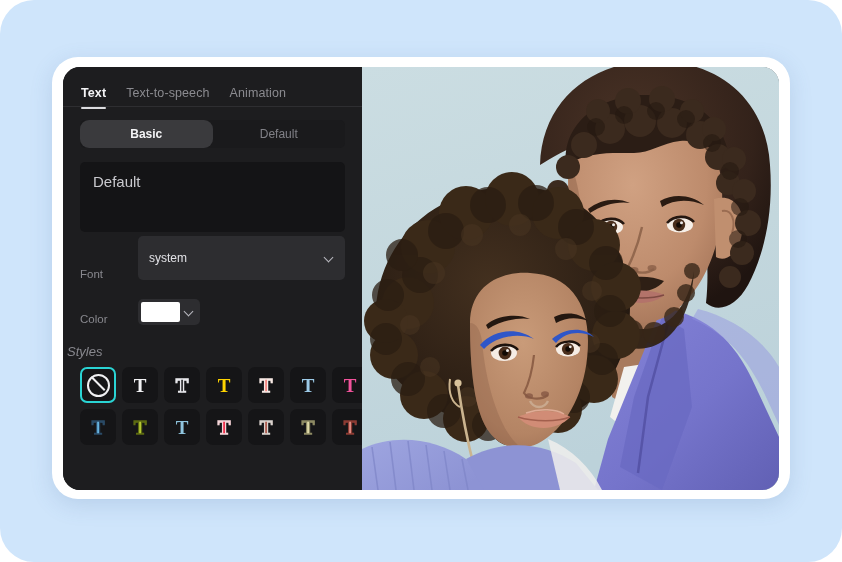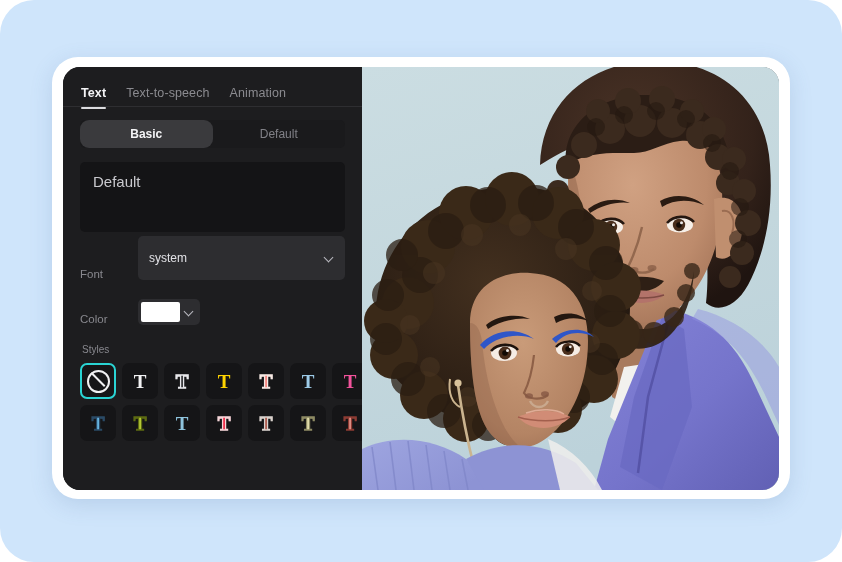--- a/index.html
+++ b/index.html
@@ -212,23 +212,24 @@
   }
   #color-swatch {
     width: 39px; height: 20px;
     border-radius: 2px;
     background: #ffffff;
   }
   #color-control .chev { margin-left: 4px; }
 
   
   #styles-label {
-    margin: 19px 0 0 19px;
-    font-size: 10px;
+    margin: 19px 0 0 4px;
+    font-size: 13px;
     color: #88888e;
+    font-style: italic;
   }
   #styles-grid {
     margin: 8px 0 0 17px;
     display: grid;
     grid-template-columns: repeat(7, 36px);
     gap: 6px;
   }
   .style-cell {
     width: 36px;
     height: 36px;

